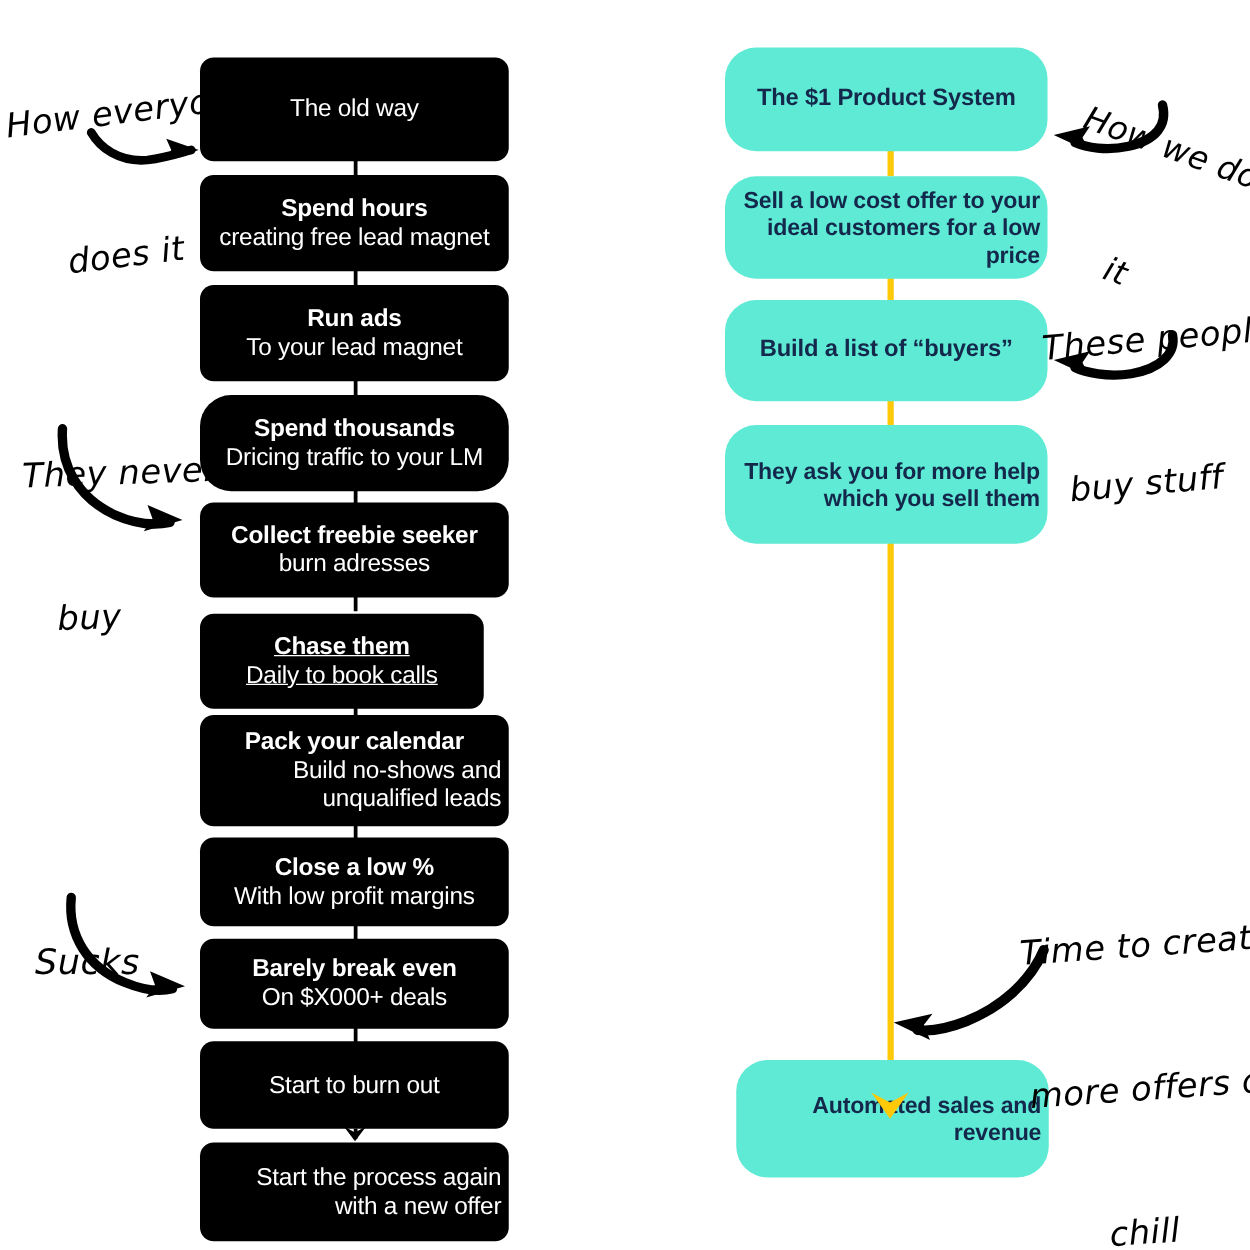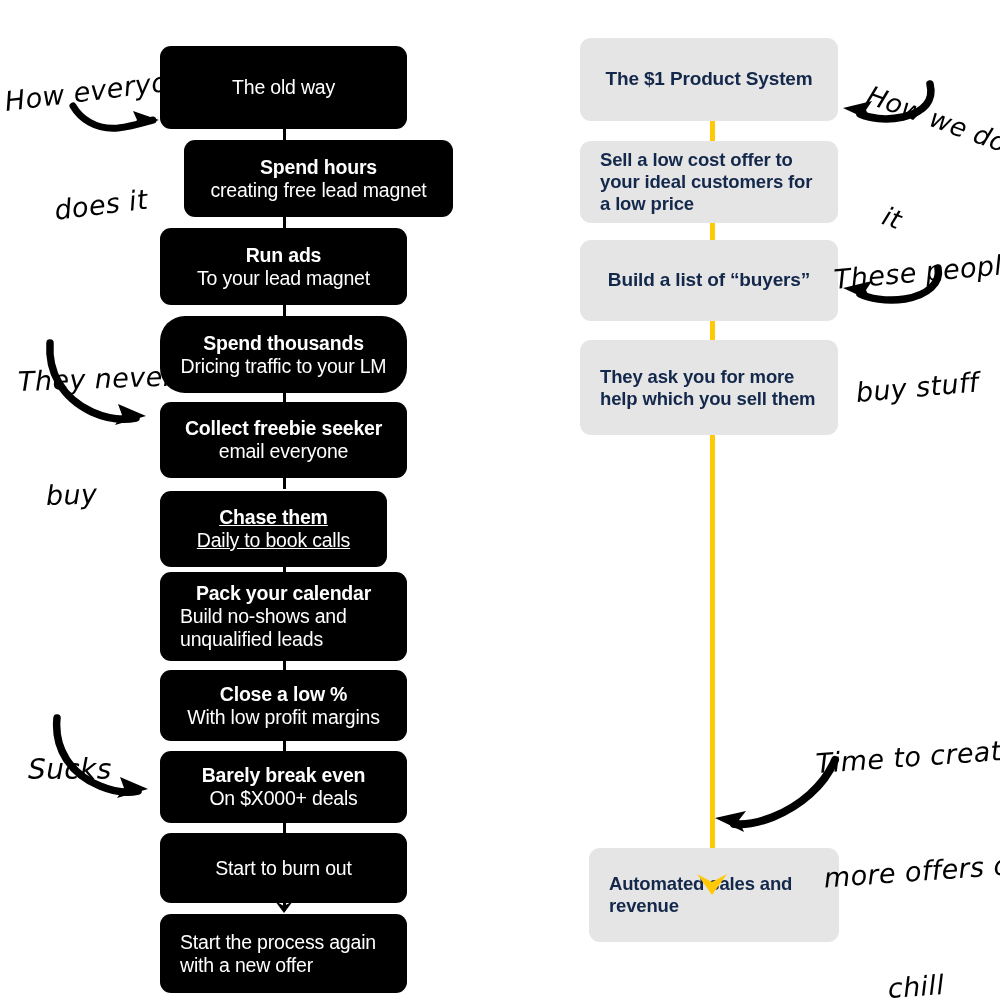--- a/index.html
+++ b/index.html
@@ -24,32 +24,33 @@
 
   
   .box {
     position: absolute;
     box-sizing: border-box;
     border-radius: 11px;
     display: flex;
     flex-direction: column;
     align-items: center;
     justify-content: center;
-    text-align: left;
+    text-align: right;
     line-height: 1.18;
-    padding: 4px 20px;
+    padding: 4px 6px;
     z-index: 3;
   }
   .box.dark {
     background: #000000;
     color: #ffffff;
   }
   .box.yellow {
-    background: #e5e5e5;
+    background: #5eead4;
     color: #13284B;
+    border-radius: 25px;
   }
   .box .t-bold {
     font-weight: 700;
     font-size: 19.5px;
     letter-spacing: -0.2px;
   }
   .box .t-reg {
     font-weight: 400;
     font-size: 19.5px;
     letter-spacing: -0.2px;
@@ -130,38 +131,38 @@
   <div class="conn dark" style="left:283px; top:562px; width:3px; height:12px;"></div>
   <div class="conn dark" style="left:283px; top:660px; width:3px; height:12px;"></div>
   <div class="conn dark" style="left:283px; top:740px; width:3px; height:12px;"></div>
   <div class="conn dark" style="left:283px; top:822px; width:3px; height:12px;"></div>
   <div class="conn dark" style="left:283px; top:903px; width:3px; height:8px;"></div>
 
   <div class="box dark" style="left:160px; top:46px; width:247px; height:83px;">
     <span class="t-reg">The old way</span>
   </div>
 
-  <div class="box dark" style="left:160px; top:140px; width:269px; height:77px;margin-left:24px;">
+  <div class="box dark" style="left:160px; top:140px; width:247px; height:77px;">
     <span class="t-bold">Spend hours</span>
     <span class="t-reg">creating free lead magnet</span>
   </div>
 
   <div class="box dark" style="left:160px; top:228px; width:247px; height:77px;">
     <span class="t-bold">Run ads</span>
     <span class="t-reg">To your lead magnet</span>
   </div>
 
   <div class="box dark" style="left:160px; top:316px; width:247px; height:77px;border-radius:25px;">
     <span class="t-bold">Spend thousands</span>
     <span class="t-reg">Dricing traffic to your LM</span>
   </div>
 
   <div class="box dark" style="left:160px; top:402px; width:247px; height:76px;">
     <span class="t-bold">Collect freebie seeker</span>
-    <span class="t-reg">email everyone</span>
+    <span class="t-reg">burn adresses</span>
   </div>
 
   <div class="box dark" style="left:160px; top:491px; width:227px; height:76px;text-decoration:underline;">
     <span class="t-bold">Chase them</span>
     <span class="t-reg">Daily to book calls</span>
   </div>
 
   <div class="box dark" style="left:160px; top:572px; width:247px; height:89px;">
     <span class="t-bold">Pack your calendar</span>
     <span class="t-reg">Build no-shows and unqualified leads</span>

